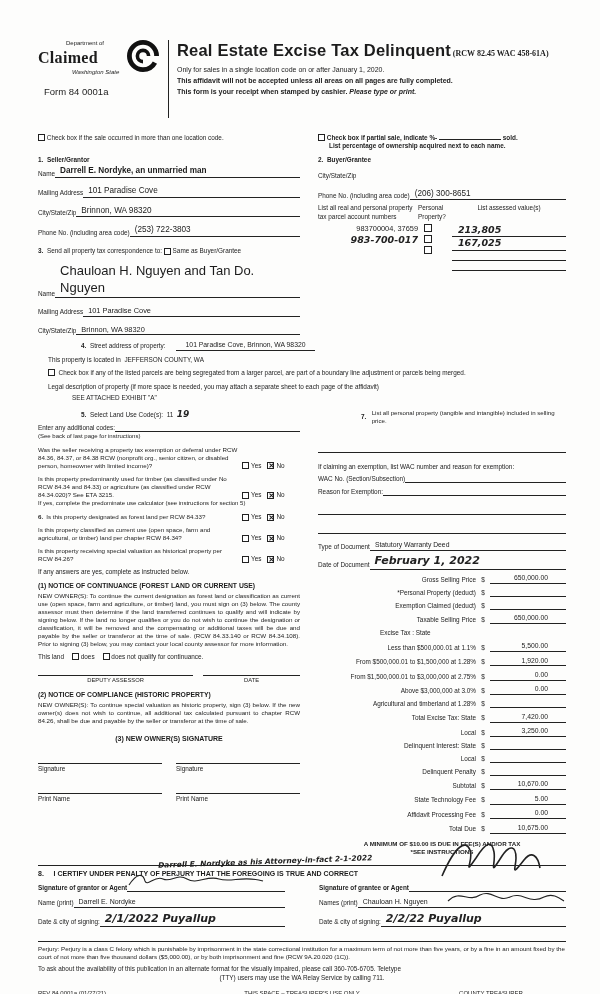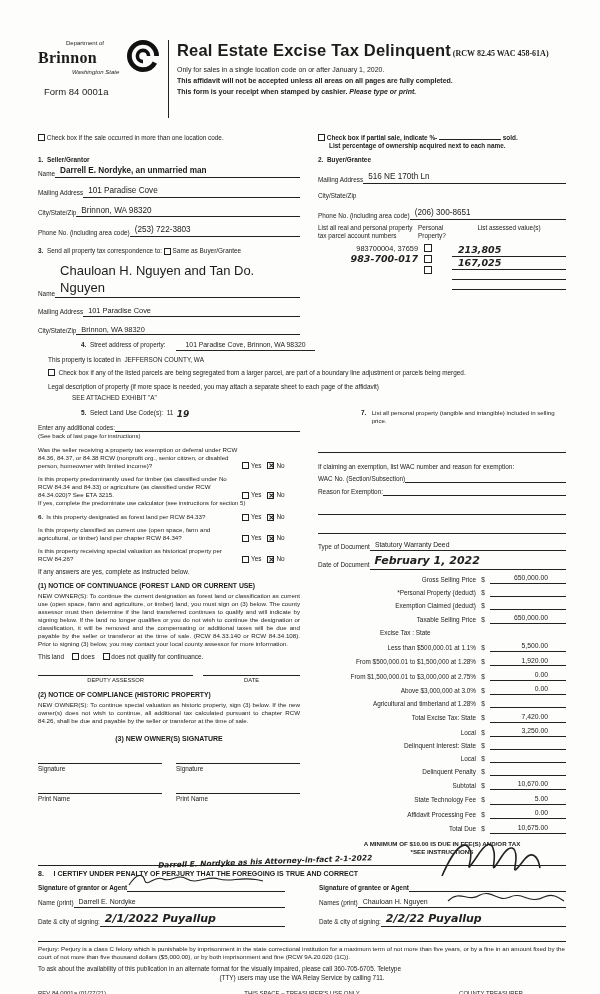--- a/index.html
+++ b/index.html
@@ -56,21 +56,21 @@
   .pb-c2 { width:34px; display:flex; flex-direction:column; gap:3px; padding-left:6px; }
   .pb-c3 { flex:1; display:flex; flex-direction:column; }
   .vline { border-bottom:1px solid #222; min-height:10px; padding-left:6px; }
 
   .hand { font-family:"DejaVu Sans", sans-serif; font-style:italic; font-weight:bold; color:#222; }
   .hand-md { font-size:9.5px; }
   .hand-lg { font-size:11px; }
 
   
   .sec4 { min-height:74px; padding-top:6px; }
-  .s4row { display:flex; align-items:flex-start;padding-left:43px; }
+  .s4row { display:flex; align-items:center;padding-left:43px; }
   .s4addr { border-bottom:1px solid #222; margin-left:10px; padding:0 10px; font-size:6.8px; }
   .s4line { margin-top:5px; margin-left:10px; }
   .legal-val { margin-left:34px; margin-top:3px; }
 
   
   .cols { display:flex; min-height:450px; }
   .q { display:flex; align-items:flex-end; margin-top:5px; }
   .qtext { flex:1; padding-right:4px; font-size:6.2px; }
   .qnum { font-weight:bold; margin-right:3px; }
   .yn { width:58px; display:flex; align-items:center; gap:2px; white-space:nowrap; }
@@ -114,21 +114,21 @@
   .footrow .f3 { width:150px; text-align:center; }
 </style>
 </head>
 <body>
 
 <div class="page">
 
   <div class="hdr">
     <div class="logo-block">
       <div class="dept-small">Department of</div>
-      <div class="dept-name">Brinnon</div>
+      <div class="dept-name">Claimed</div>
       <svg class="swirl" width="34" height="32" viewBox="0 0 40 40">
         <path d="M37 20c0-9.4-7.6-17-17-17S3 10.6 3 20s7.6 17 17 17c6.4 0 12-3.5 14.9-8.8" stroke="#111" stroke-width="6" fill="none"></path>
         <path d="M27 20c0-3.9-3.1-7-7-7s-7 3.1-7 7 3.1 7 7 7" stroke="#111" stroke-width="4.5" fill="none"></path>
       </svg>
       <div class="dept-state">Washington State</div>
       <div class="form-number">Form 84 0001a</div>
     </div>
     <div class="vdiv"></div>
     <div class="title-block">
       <div>
@@ -193,24 +193,20 @@
         <span class="fill" style="font-size:7.4px;">101 Paradise Cove</span>
       </div>
       <div class="field">
         <span class="lbl">City/State/Zip</span>
         <span class="fill" style="font-size:7.4px;">Brinnon, WA  98320</span>
       </div>
     </div>
 
     <div class="colR">
       <div><span class="secnum">2.</span>&nbsp;&nbsp;<span class="sechead">Buyer/Grantee</span></div>
-      <div class="field">
-        <span class="lbl">Mailing Address</span>
-        <span class="fill tval">516 NE 170th Ln</span>
-      </div>
       <div class="field">
         <span class="lbl">City/State/Zip</span>
       </div>
       <div class="field">
         <span class="lbl">Phone No. (including area code)</span>
         <span class="fill tval">(206) 300-8651</span>
       </div>
 
       <div class="parcel-head">
         <div class="parcel-c1">List all real and personal property tax parcel account numbers</div>

